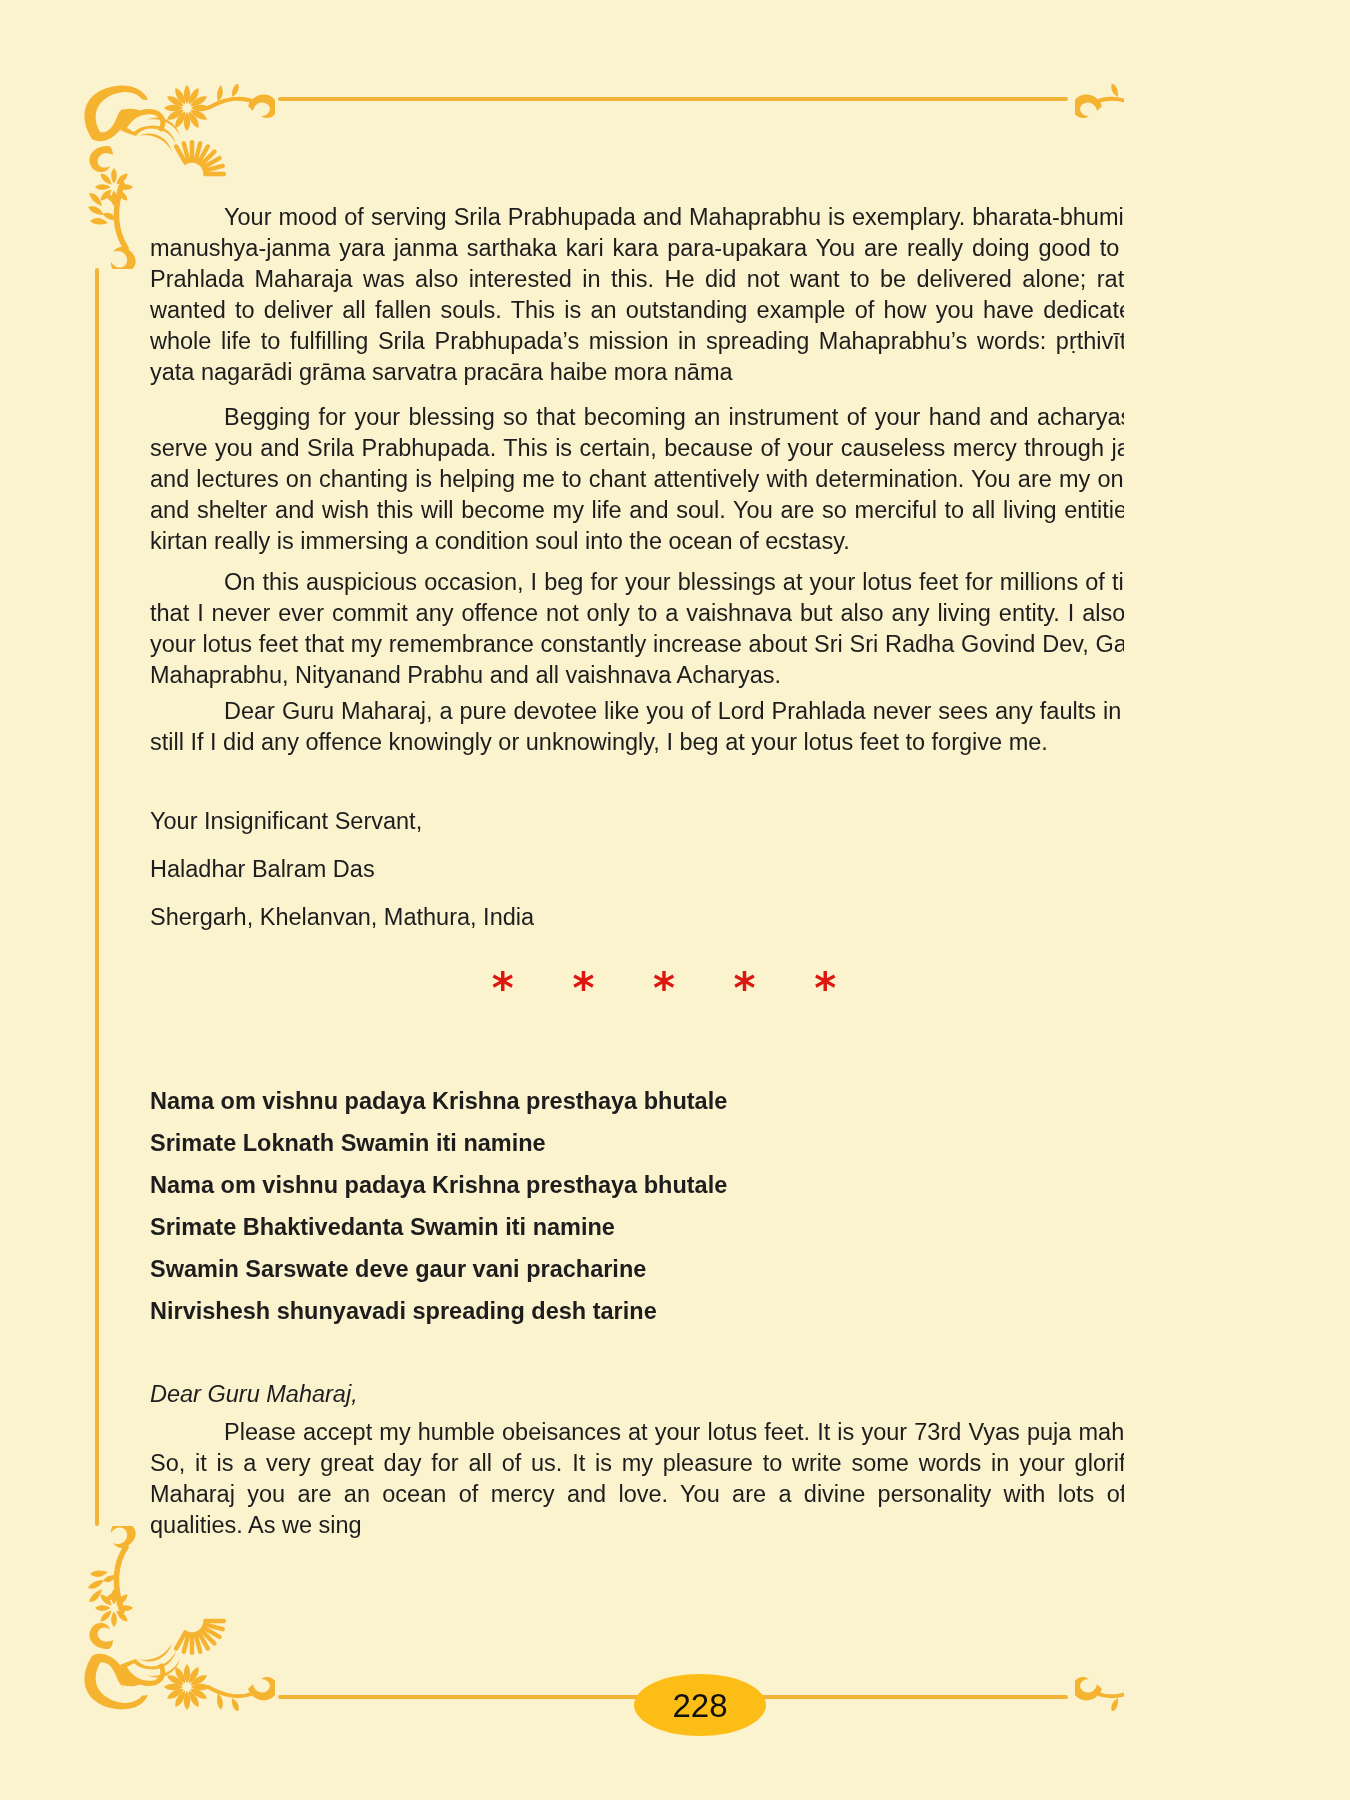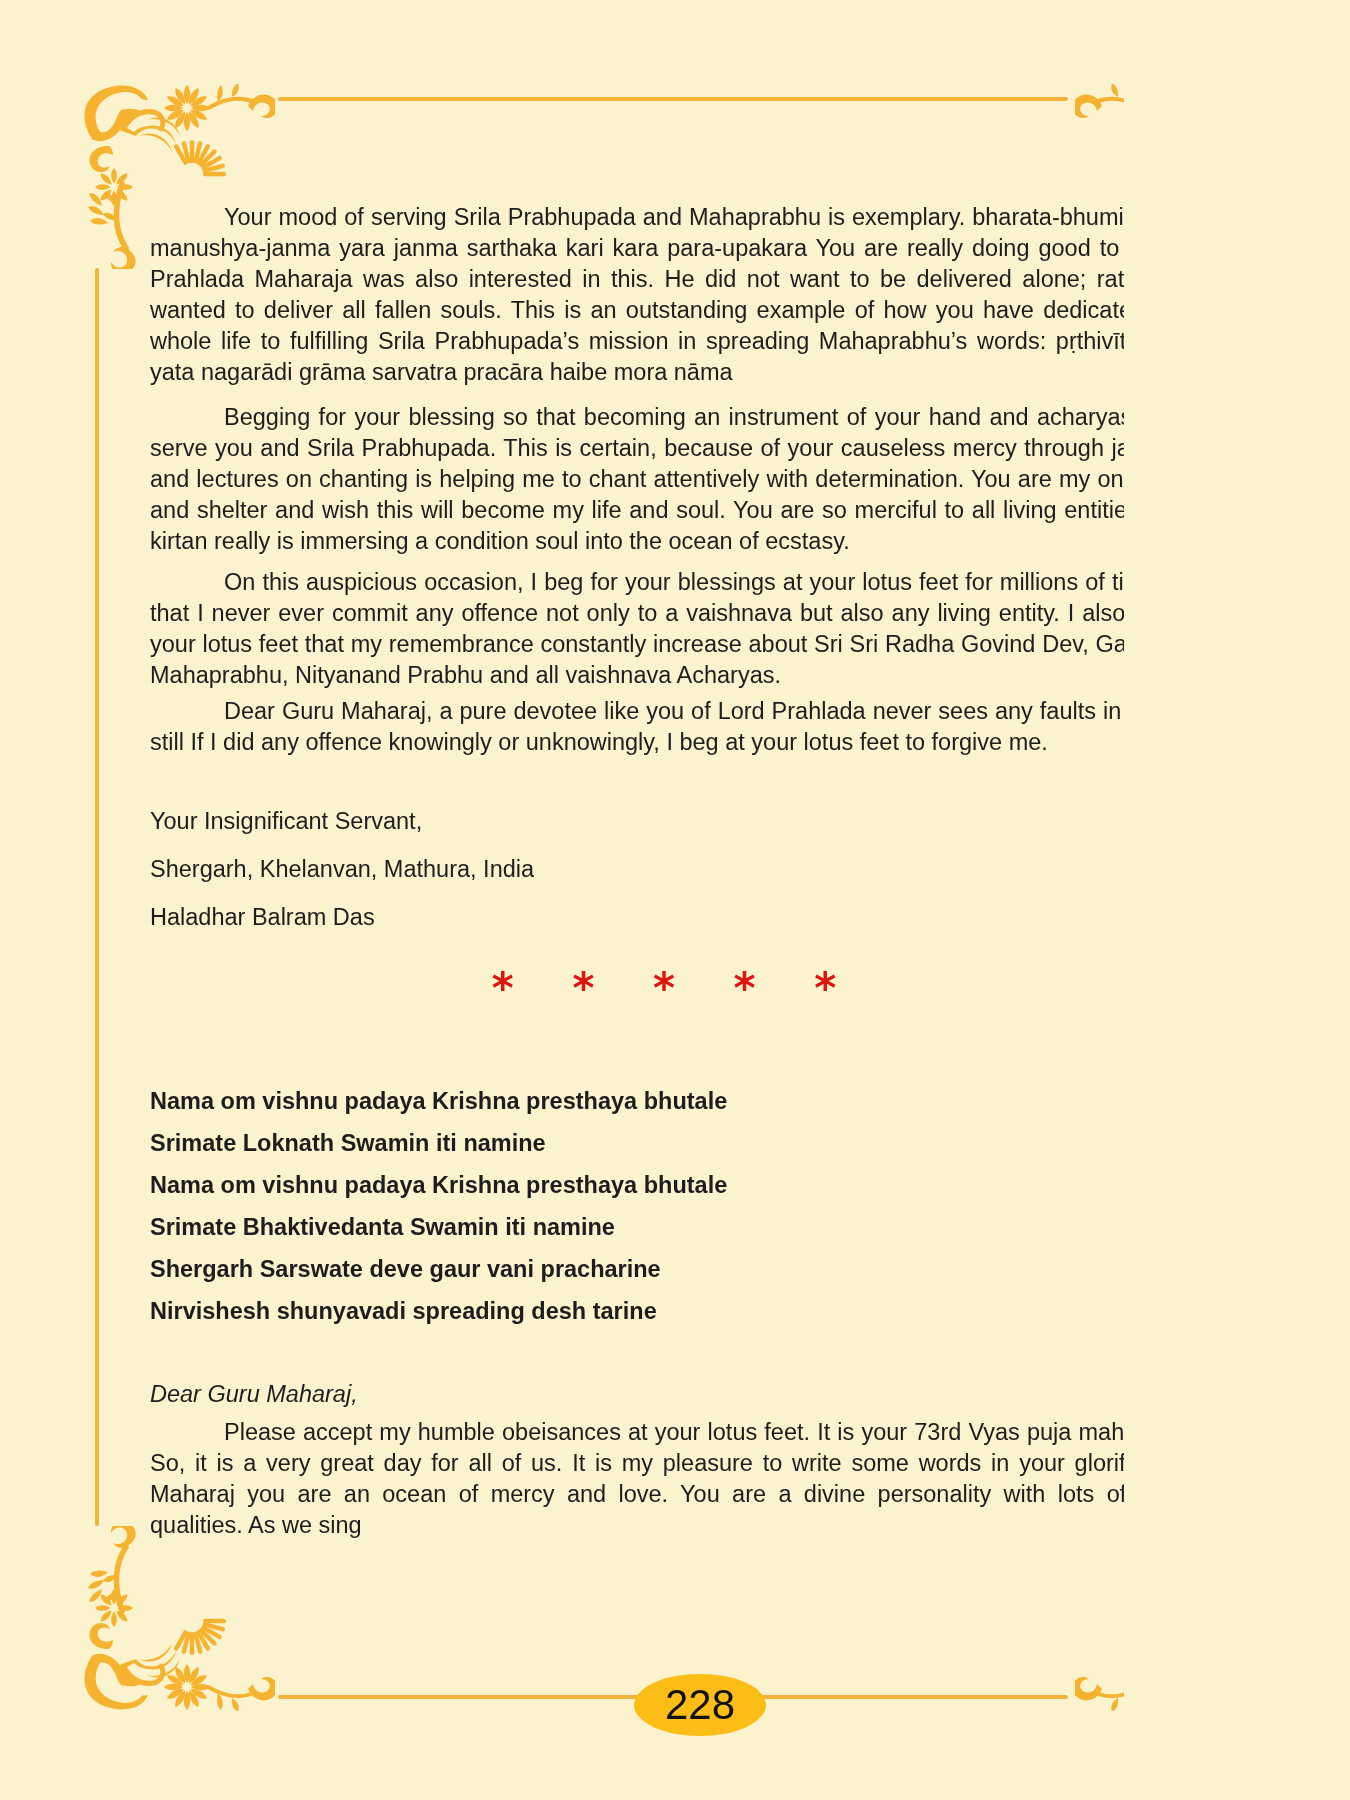--- a/index.html
+++ b/index.html
@@ -57,21 +57,21 @@
   .blk-mantra{top:1086px;font-weight:bold;}
   .blk-salutation{top:1379px;font-style:italic;}
   .blk-p5{top:1417px;}
   
   .page-badge{
     position:absolute;left:634px;top:1674px;width:132px;height:62px;
     background:var(--badge_gold);border-radius:50%;
     display:flex;align-items:center;justify-content:center;
     z-index:3;
   }
-  .page-badge span{font-size:42px;color:#111;line-height:1;}
+  .page-badge span{font-size:33px;color:#111;line-height:1;}
 </style>
 </head>
 <body>
 
 <svg width="0" height="0" style="position:absolute">
   <defs>
     <g id="corner-flourish">
 
       <path d="M12,55 C-4,30 6,6 36,2 C52,0 64,6 68,16 C56,14 46,18 42,26 C56,22 68,28 66,38 C54,34 44,38 40,46 C32,56 20,60 12,55 Z"></path>
       <path d="M20,48 C10,30 18,14 38,9 C50,6 60,11 63,17 C50,17 40,24 37,33 C33,44 27,50 20,48 Z" fill="var(--background)"></path>
@@ -171,34 +171,34 @@
       </svg>
   </div>
 
   <div class="tblock para blk-p1">Your mood of serving Srila Prabhupada and Mahaprabhu is exemplary. bharata-bhumite haila manushya-janma yara janma sarthaka kari kara para-upakara You are really doing good to others. Prahlada Maharaja was also interested in this. He did not want to be delivered alone; rather, he wanted to deliver all fallen souls. This is an outstanding example of how you have dedicated your whole life to fulfilling Srila Prabhupada’s mission in spreading Mahaprabhu’s words: pṛthivīte āche yata nagarādi grāma sarvatra pracāra haibe mora nāma</div>
   <div class="tblock para blk-p2">Begging for your blessing so that becoming an instrument of your hand and acharyas, I can serve you and Srila Prabhupada. This is certain, because of your causeless mercy through japa talk and lectures on chanting is helping me to chant attentively with determination. You are my only hope and shelter and wish this will become my life and soul. You are so merciful to all living entities. Your kirtan really is immersing a condition soul into the ocean of ecstasy.</div>
   <div class="tblock para blk-p3">On this auspicious occasion, I beg for your blessings at your lotus feet for millions of times so that I never ever commit any offence not only to a vaishnava but also any living entity. I also beg at your lotus feet that my remembrance constantly increase about Sri Sri Radha Govind Dev, Gauranga Mahaprabhu, Nityanand Prabhu and all vaishnava Acharyas.</div>
   <div class="tblock para blk-p4">Dear Guru Maharaj, a pure devotee like you of Lord Prahlada never sees any faults in others, still If I did any offence knowingly or unknowingly, I beg at your lotus feet to forgive me.</div>
 
   <div class="tblock plain blk-sig">
     <div class="sig-line">Your Insignificant Servant,</div>
+    <div class="sig-line">Haladhar Balram Das</div>
     <div class="sig-line">Shergarh, Khelanvan, Mathura, India</div>
-    <div class="sig-line">Haladhar Balram Das</div>
   </div>
 
   <div class="tblock blk-ast">
     <span class="asterisks">* * * * *</span>
   </div>
 
   <div class="tblock plain blk-mantra">
     <div class="verse-line">Nama om vishnu padaya Krishna presthaya bhutale</div>
     <div class="verse-line">Srimate Loknath Swamin iti namine</div>
     <div class="verse-line">Nama om vishnu padaya Krishna presthaya bhutale</div>
     <div class="verse-line">Srimate Bhaktivedanta Swamin iti namine</div>
-    <div class="verse-line">Shergarh Sarswate deve gaur vani pracharine</div>
+    <div class="verse-line">Swamin Sarswate deve gaur vani pracharine</div>
     <div class="verse-line">Nirvishesh shunyavadi spreading desh tarine</div>
   </div>
 
   <div class="tblock plain blk-salutation">Dear Guru Maharaj,</div>
 
   <div class="tblock para blk-p5">Please accept my humble obeisances at your lotus feet. It is your 73rd Vyas puja mahotasva.  So, it is a very great day for all of us. It is my pleasure to write some words in your glorification. Maharaj you are an ocean of mercy and love. You are a divine personality with lots of divine qualities. As we sing</div>
 
   <div class="page-badge">
     <span>228</span>
   </div>

